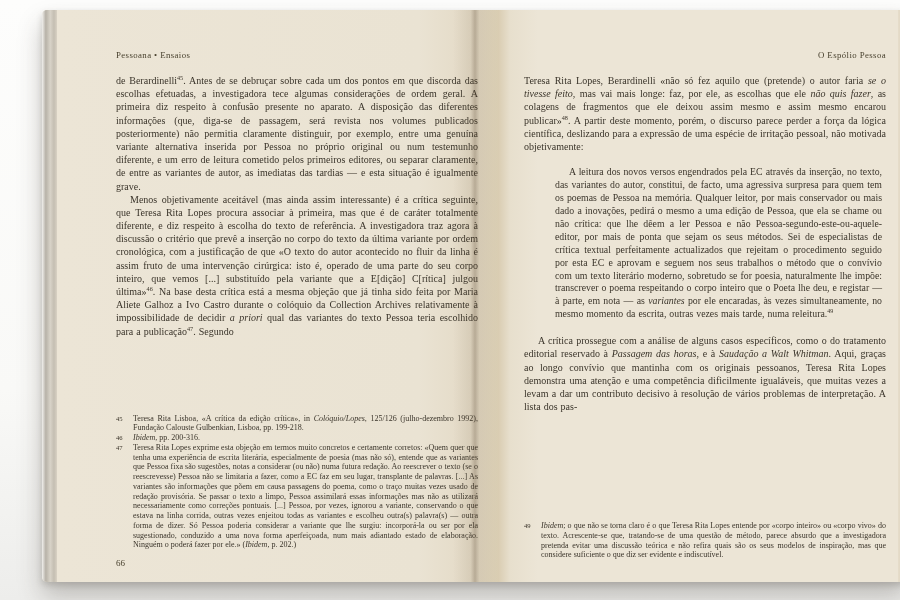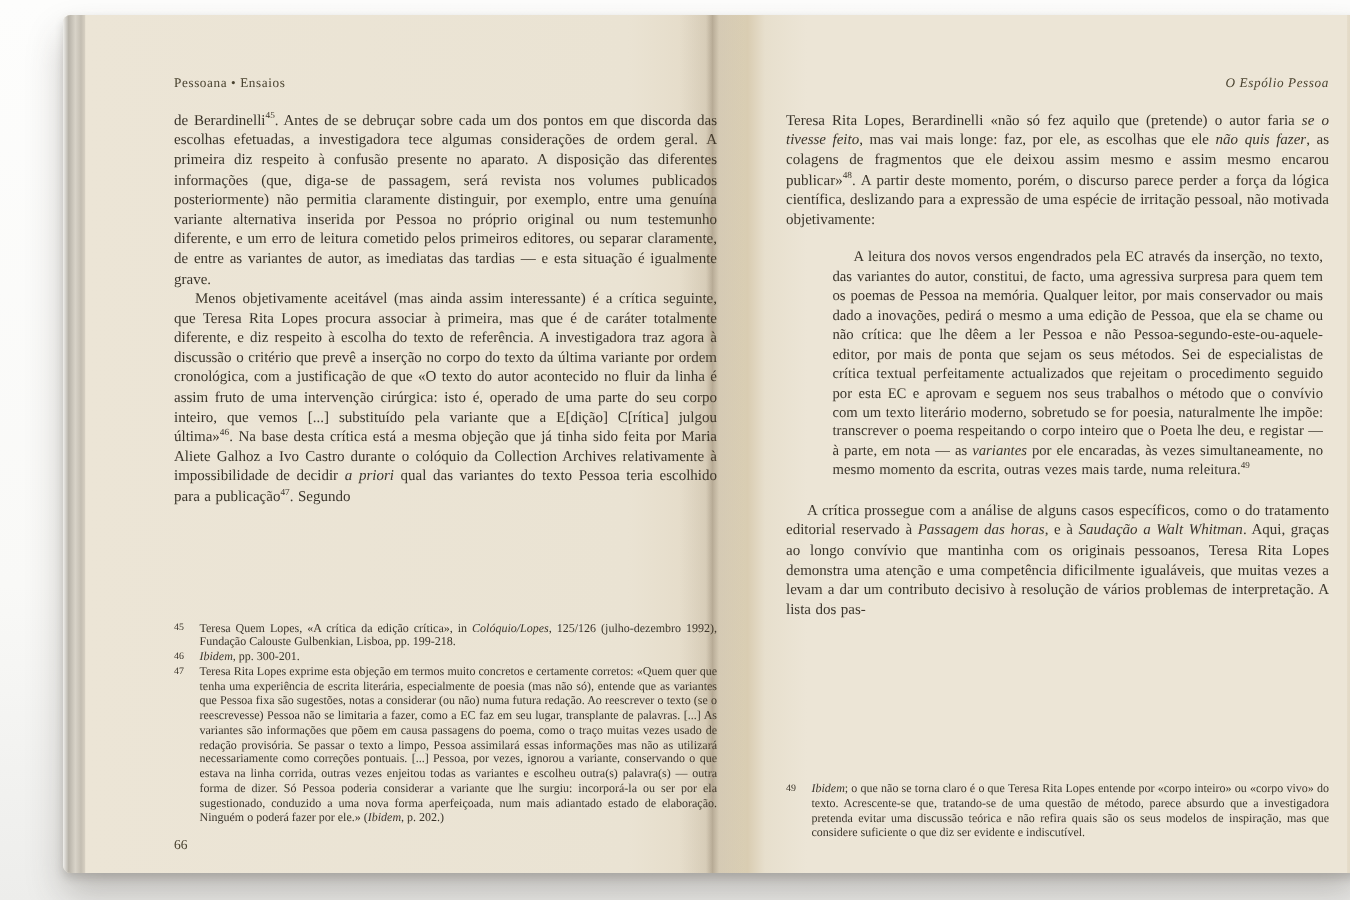--- a/index.html
+++ b/index.html
@@ -62,21 +62,21 @@
     background: linear-gradient(90deg, #d9ccb1 0%, #e7dfcd 3%, #ece5d6 10%, #ece5d6 100%);
     padding: 40px 12px 14px 26px;
   }
   .running-header {
     font-size: 8.8px;
     letter-spacing: 0.4px;
     color: #49422f;
     margin-bottom: 14px;
     flex: none;
   }
-  .running-header.right { text-align: right; font-style: italic; }
+  .running-header.right { text-align: right; }
   .body-text { flex: none; }
   .para {
     margin: 0;
     font-size: 10px;
     line-height: 1.32;
     text-align: justify;
     word-spacing: 0.5px;
   }
   .para.indent { text-indent: 14px; }
   .para.quote {
@@ -124,25 +124,25 @@
 
     <div class="page left">
       <div class="running-header">Pessoana • Ensaios</div>
       <div class="body-text">
           <p class="para"><span>de Berardinelli</span><span class="sup">45</span><span>. Antes de se debruçar sobre cada um dos pontos em que discorda das escolhas efetuadas, a investigadora tece algumas considerações de ordem geral. A primeira diz respeito à confusão presente no aparato. A disposição das diferentes informações (que, diga-se de passagem, será revista nos volumes publicados posteriormente) não permitia claramente distinguir, por exemplo, entre uma genuína variante alternativa inserida por Pessoa no próprio original ou num testemunho diferente, e um erro de leitura cometido pelos primeiros editores, ou separar claramente, de entre as variantes de autor, as imediatas das tardias — e esta situação é igualmente grave.</span></p>
           <p class="para indent"><span>Menos objetivamente aceitável (mas ainda assim interessante) é a crítica seguinte, que Teresa Rita Lopes procura associar à primeira, mas que é de caráter totalmente diferente, e diz respeito à escolha do texto de referência. A investigadora traz agora à discussão o critério que prevê a inserção no corpo do texto da última variante por ordem cronológica, com a justificação de que «O texto do autor acontecido no fluir da linha é assim fruto de uma intervenção cirúrgica: isto é, operado de uma parte do seu corpo inteiro, que vemos [...] substituído pela variante que a E[dição] C[rítica] julgou última»</span><span class="sup">46</span><span>. Na base desta crítica está a mesma objeção que já tinha sido feita por Maria Aliete Galhoz a Ivo Castro durante o colóquio da Collection Archives relativamente à impossibilidade de decidir </span><span class="it">a priori</span><span> qual das variantes do texto Pessoa teria escolhido para a publicação</span><span class="sup">47</span><span>. Segundo</span></p>
         </div>
       <div class="footnotes">
           <div class="footnote">
             <span class="fn-num">45</span>
-            <span class="fn-text"><span>Teresa Quem Lopes, «A crítica da edição crítica», in </span><span class="it">Colóquio/Lopes</span><span>, 125/126 (julho-dezembro 1992), Fundação Calouste Gulbenkian, Lisboa, pp. 199-218.</span></span>
+            <span class="fn-text"><span>Teresa Rita Lisboa, «A crítica da edição crítica», in </span><span class="it">Colóquio/Lopes</span><span>, 125/126 (julho-dezembro 1992), Fundação Calouste Gulbenkian, Lisboa, pp. 199-218.</span></span>
           </div>
           <div class="footnote">
             <span class="fn-num">46</span>
-            <span class="fn-text"><span class="it">Ibidem</span><span>, pp. 300-201.</span></span>
+            <span class="fn-text"><span class="it">Ibidem</span><span>, pp. 200-316.</span></span>
           </div>
           <div class="footnote">
             <span class="fn-num">47</span>
             <span class="fn-text"><span>Teresa Rita Lopes exprime esta objeção em termos muito concretos e certamente corretos: «Quem quer que tenha uma experiência de escrita literária, especialmente de poesia (mas não só), entende que as variantes que Pessoa fixa são sugestões, notas a considerar (ou não) numa futura redação. Ao reescrever o texto (se o reescrevesse) Pessoa não se limitaria a fazer, como a EC faz em seu lugar, transplante de palavras. [...] As variantes são informações que põem em causa passagens do poema, como o traço muitas vezes usado de redação provisória. Se passar o texto a limpo, Pessoa assimilará essas informações mas não as utilizará necessariamente como correções pontuais. [...] Pessoa, por vezes, ignorou a variante, conservando o que estava na linha corrida, outras vezes enjeitou todas as variantes e escolheu outra(s) palavra(s) — outra forma de dizer. Só Pessoa poderia considerar a variante que lhe surgiu: incorporá-la ou ser por ela sugestionado, conduzido a uma nova forma aperfeiçoada, num mais adiantado estado de elaboração. Ninguém o poderá fazer por ele.» (</span><span class="it">Ibidem</span><span>, p. 202.)</span></span>
           </div>
         </div>
       <div class="page-number">66</div>
     </div>
 
     <div class="page right">

